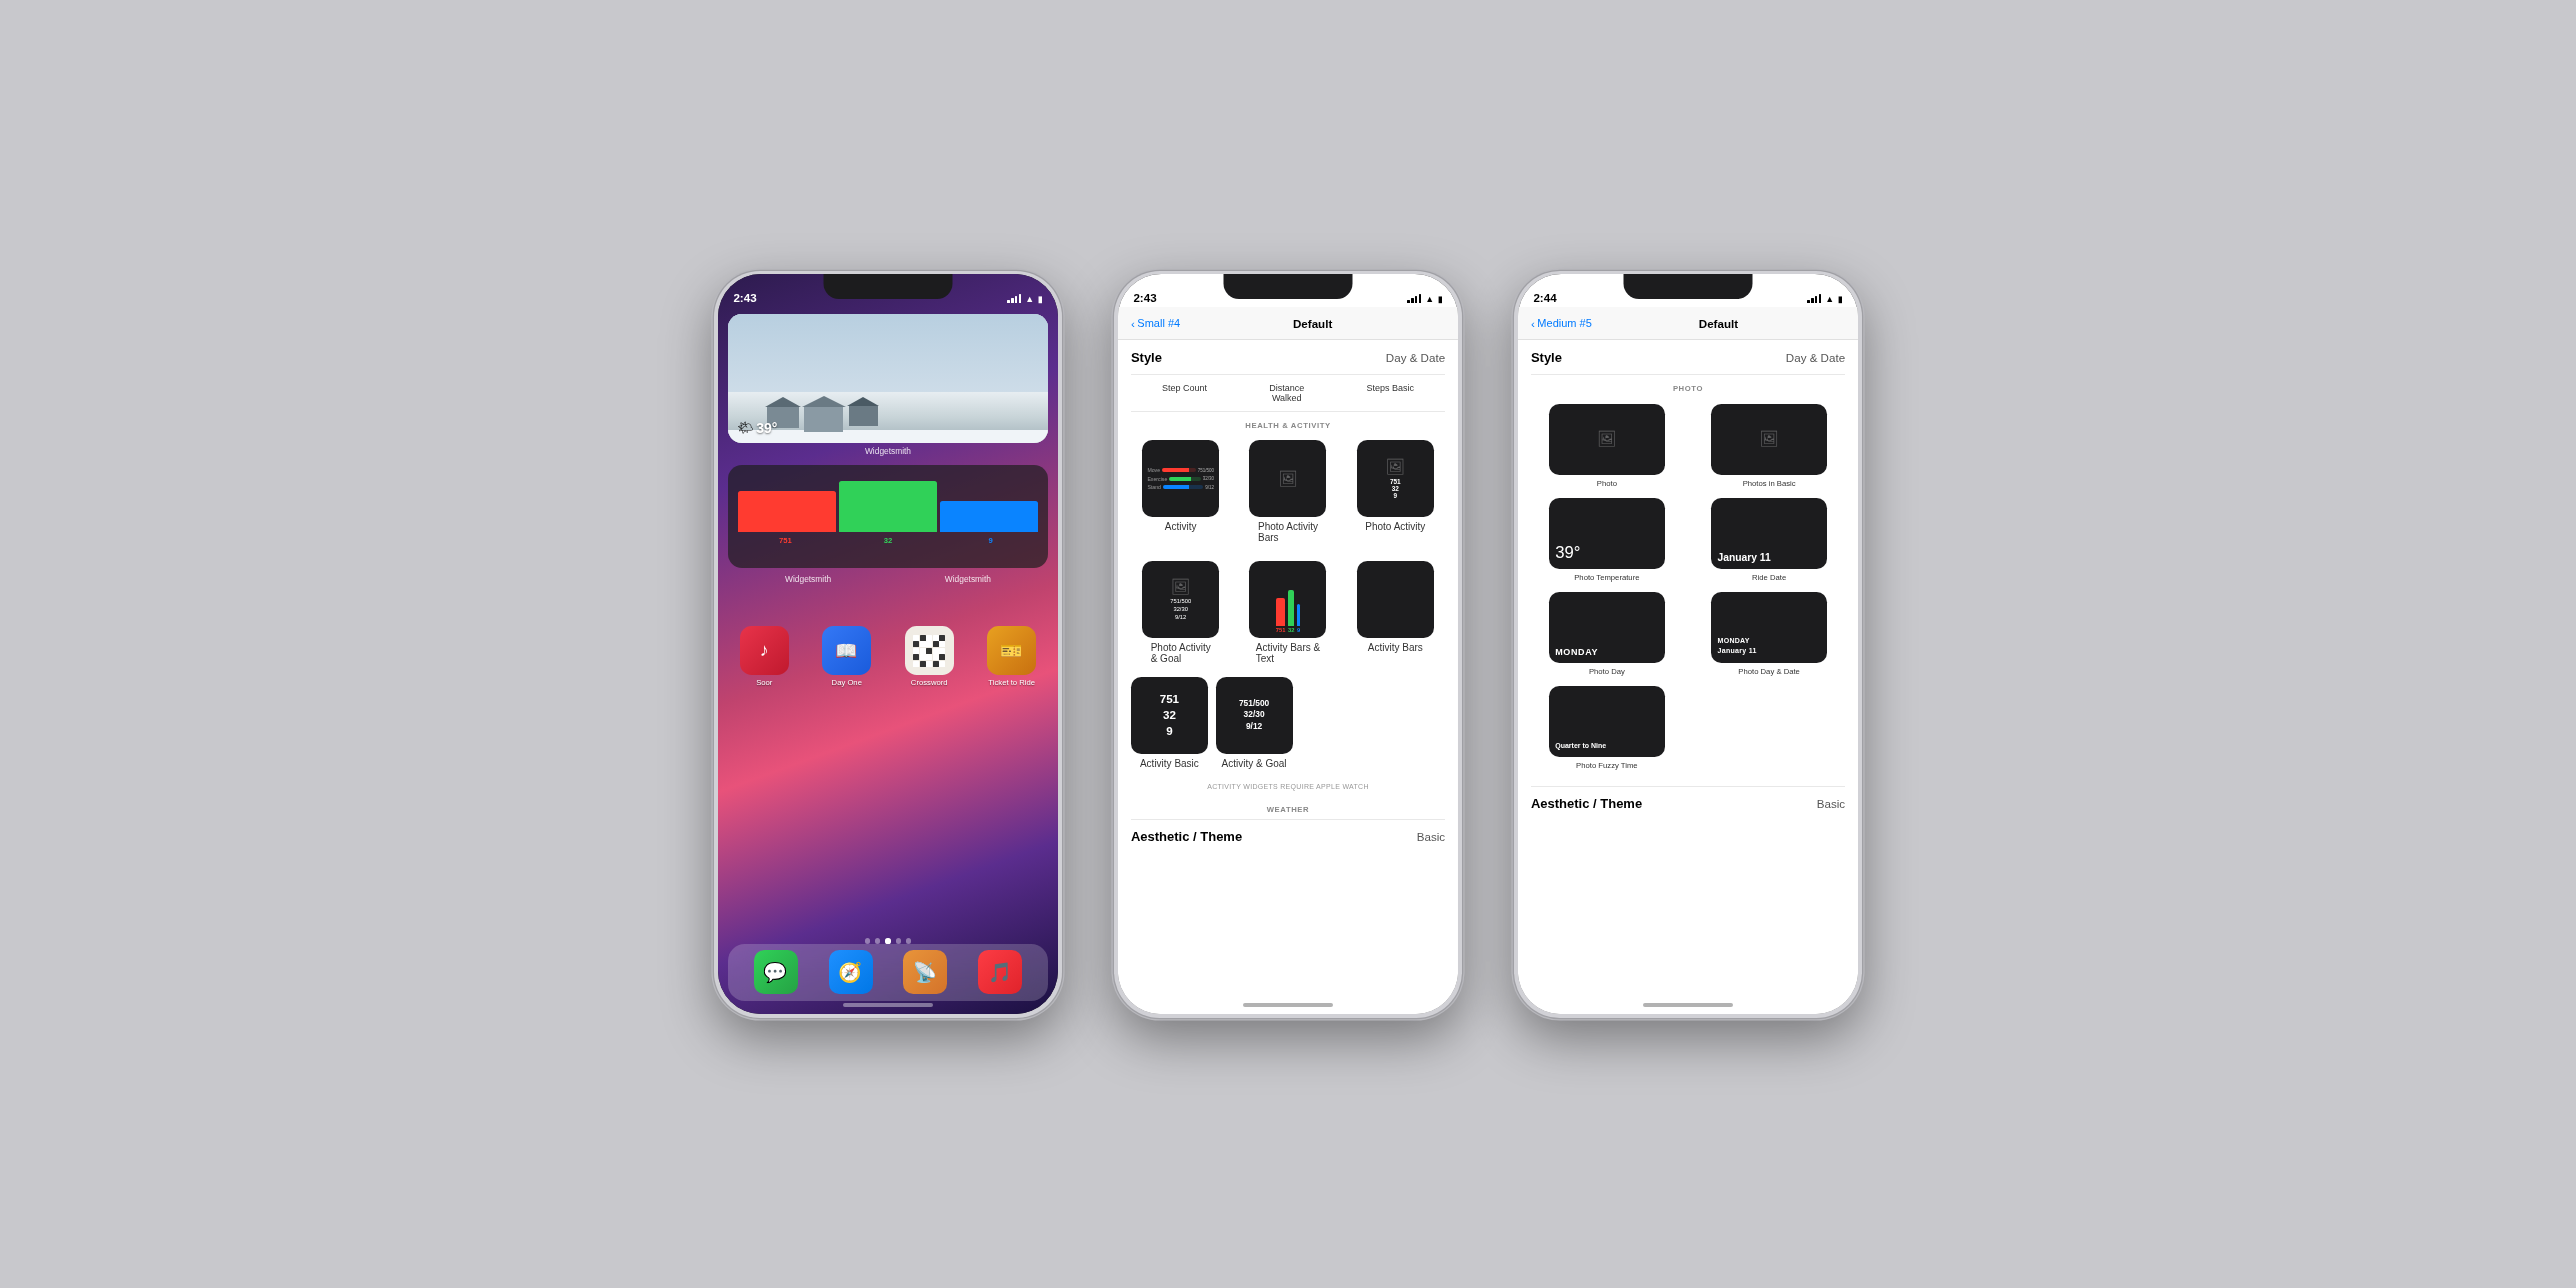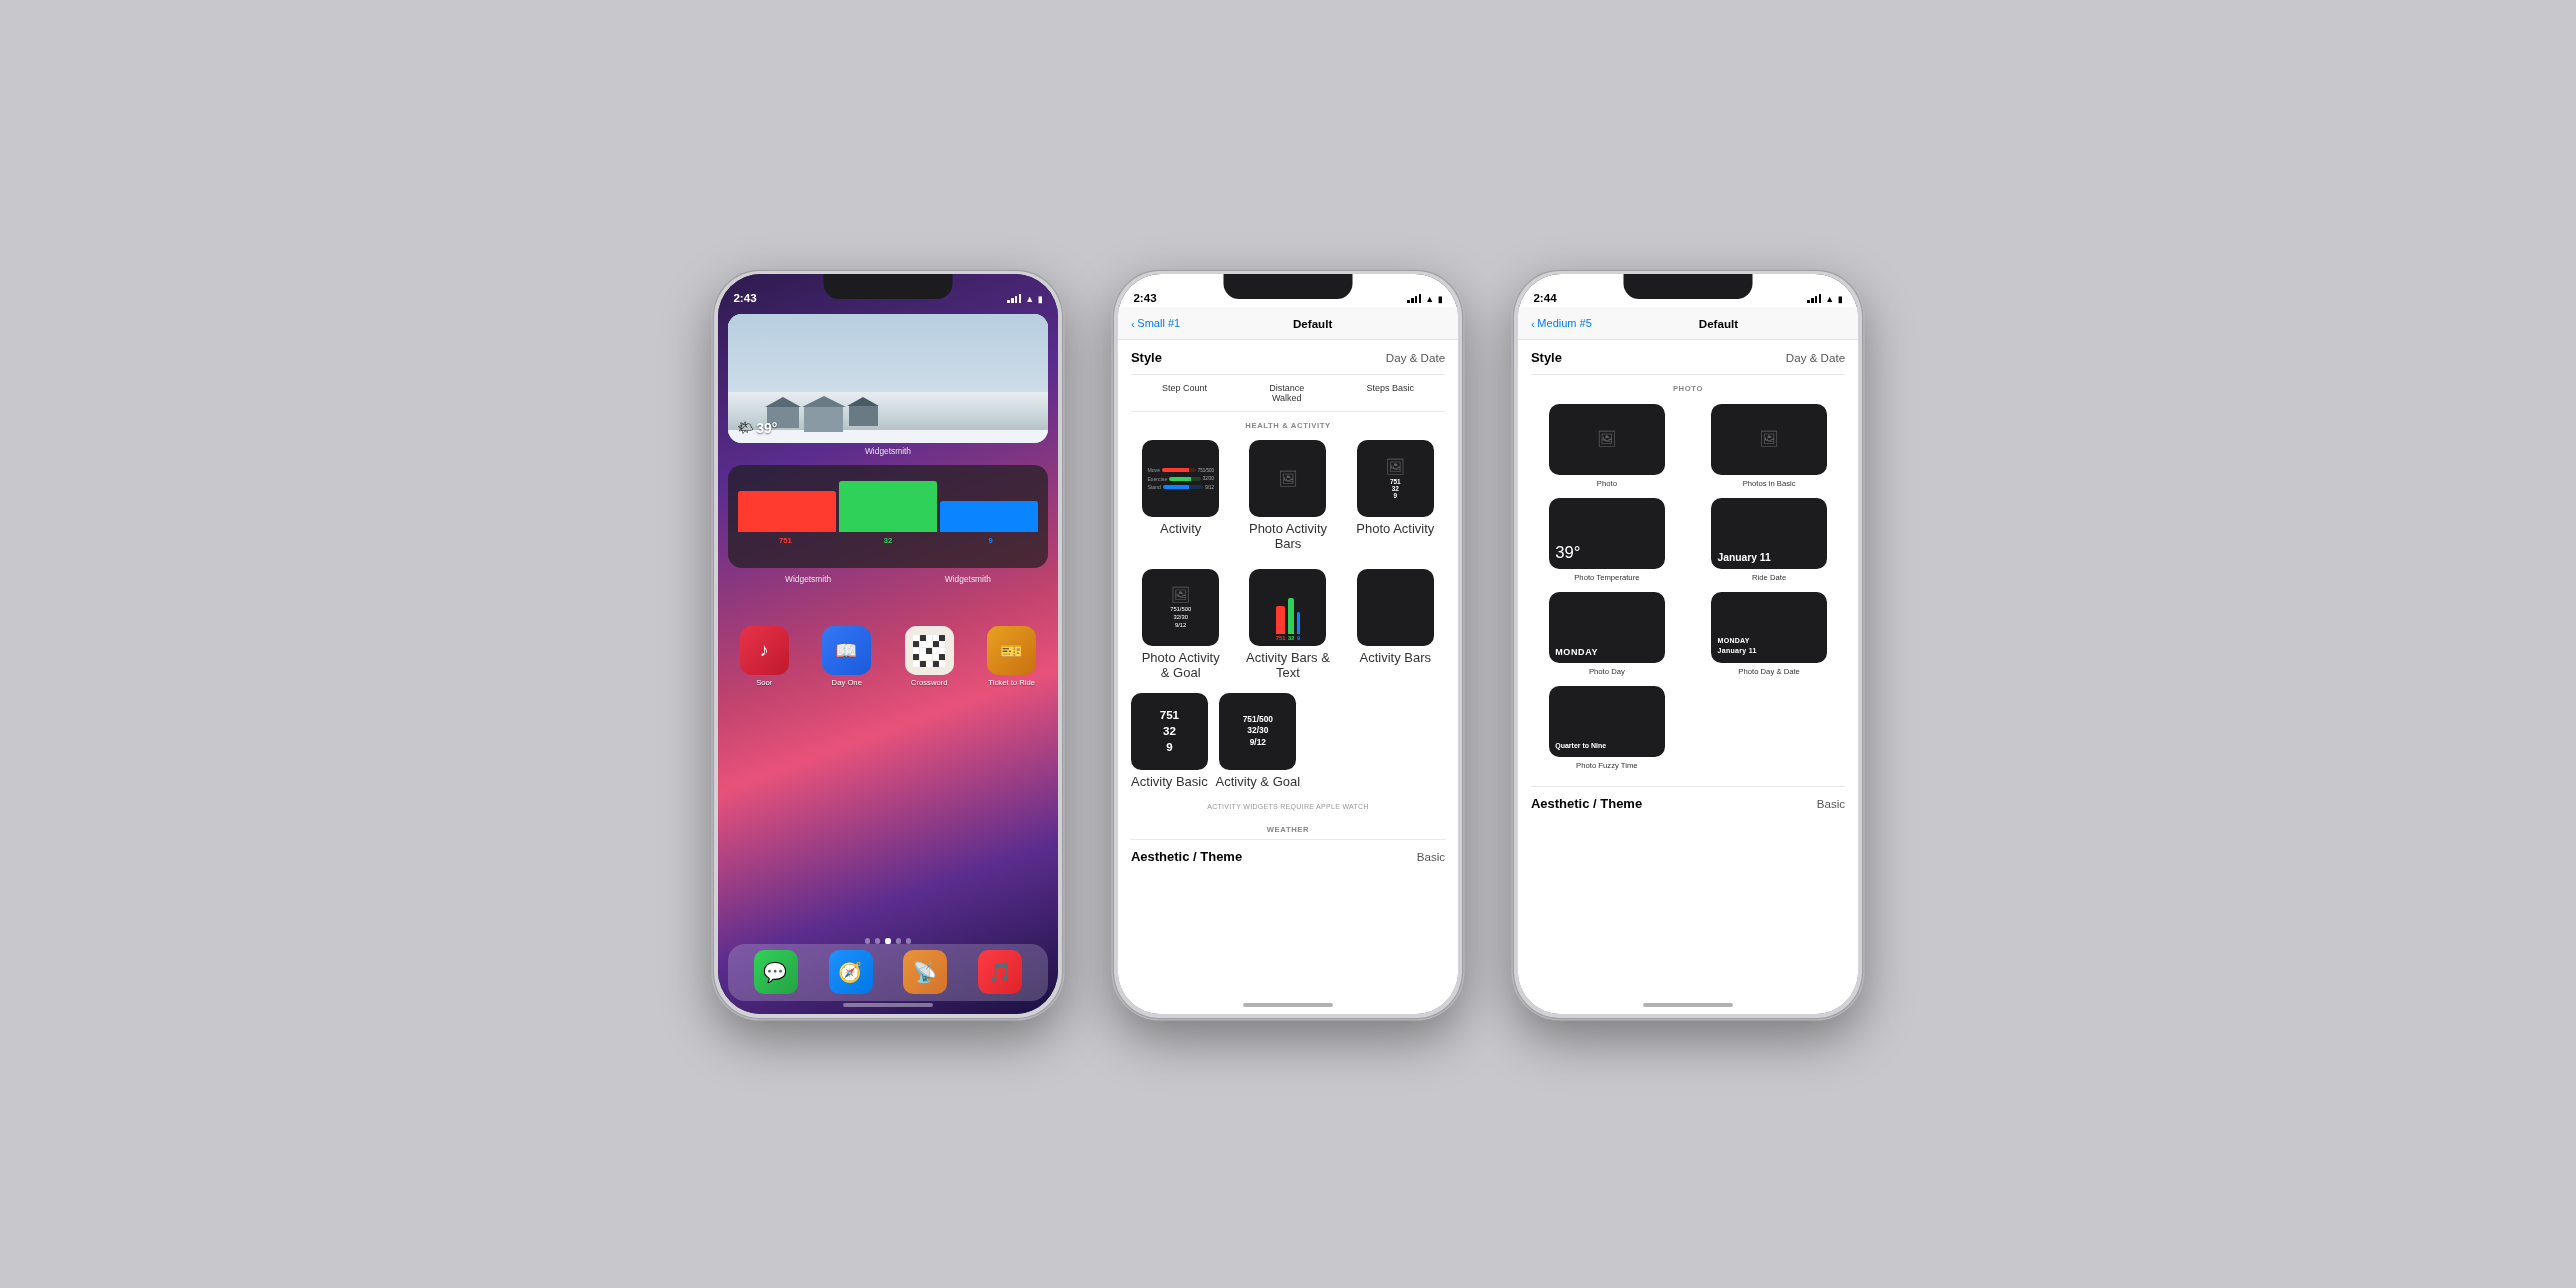--- a/index.html
+++ b/index.html
@@ -396,23 +396,23 @@
       height: 77px;
       background: #1c1c1e;
       border-radius: 10.3px;
       display: flex;
       align-items: center;
       justify-content: center;
       position: relative;
       overflow: hidden;
     }
     .widget-thumb-label {
-      font-size: 13px;
+      font-size: 10px;
       color: #333;
-      text-align: center;
+      text-align: left;
     }
 
     .thumb-text-content {
       color: white;
       font-size: 11.6px;
       font-weight: 700;
       text-align: center;
       padding: 5.2px;
       line-height: 1.4;
     }
@@ -689,21 +689,21 @@
               <div class="signal-bar" style="height:9px;background:#000;"></div>
             </div>
             <span style="font-size:9px;">▲</span>
             <span style="font-size:8.4px;">▮</span>
           </div>
         </div>
 
         <div class="nav-bar">
           <span class="nav-back">
             <span style="font-size:11.6px;">‹</span>
-            <span>Small #1</span>
+            <span>Small #4</span>
           </span>
           <span class="nav-title">Default</span>
           <span class="nav-right"></span>
         </div>
 
         <div class="app-content">
 
           <div class="style-row">
             <span class="style-label">Style</span>
             <span class="style-value">Day &amp; Date</span>

